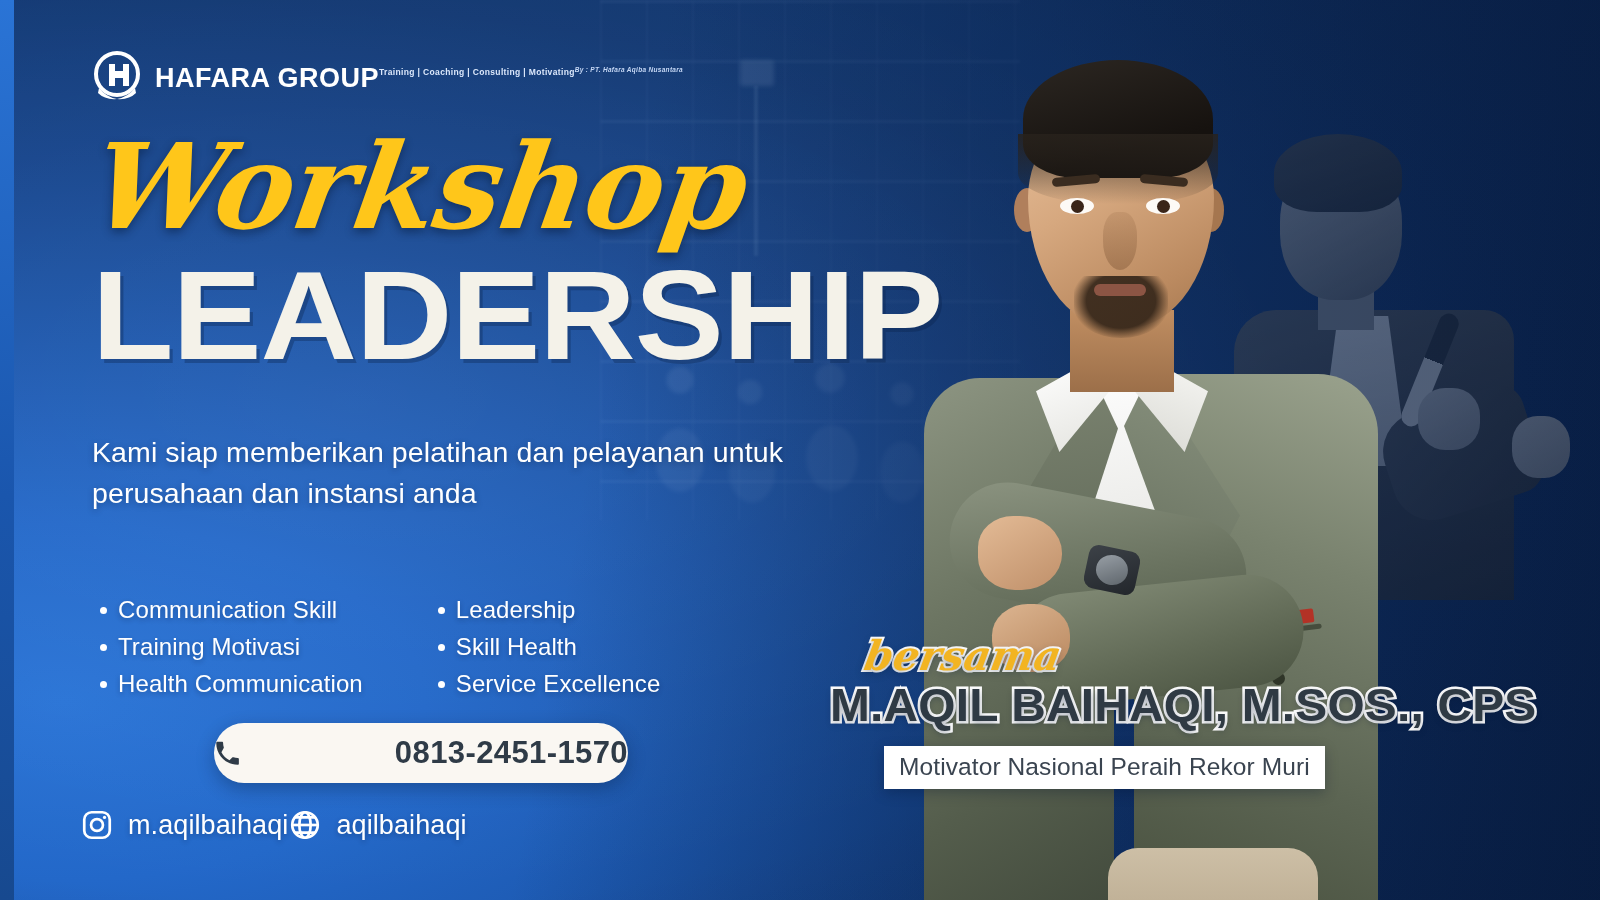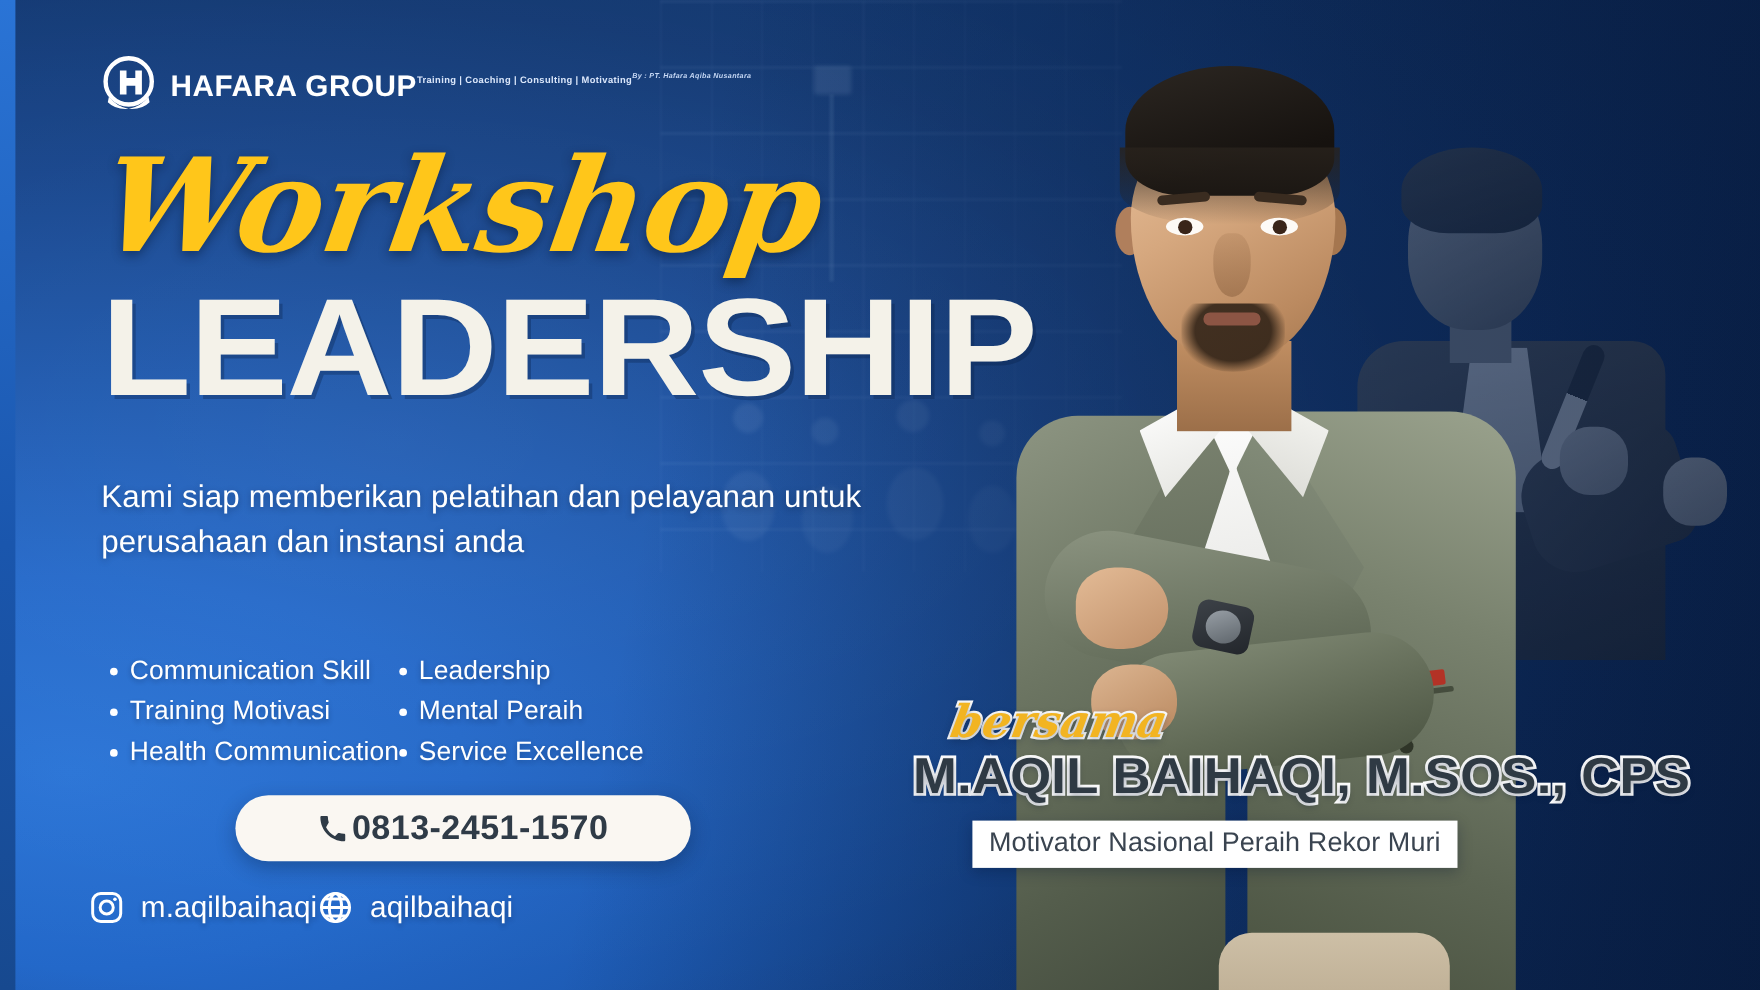--- a/index.html
+++ b/index.html
@@ -97,36 +97,36 @@
     text-shadow:0 2px 6px rgba(5,22,52,.35);
   }
 
   
   .services-title{
     position:absolute; left:345px; top:552px;
     font-size:25px; font-weight:bold; color:#f5c842; letter-spacing:.4px;
     text-shadow:0 2px 5px rgba(5,22,52,.45);
   }
   .services-cols{
-    position:absolute; left:100px; top:596px; display:flex; 
+    position:absolute; left:100px; top:596px; display:flex; gap:75px;
   }
   .svc-col{ display:flex; flex-direction:column; gap:9px; }
   .svc-item{
     display:flex; align-items:center; gap:11px;
     font-size:24px; color:#ffffff; letter-spacing:.1px;
     text-shadow:0 2px 5px rgba(5,22,52,.3);
   }
   .svc-dot{ width:7px; height:7px; border-radius:50%; background:#ffffff; flex:0 0 auto; }
 
   
   .phone-pill{
     position:absolute; left:214px; top:723px;
     width:414px; height:60px; border-radius:34px;
     background:#faf7f2;
-    display:flex; align-items:center; justify-content:center; gap:4px;
+    display:flex; align-items:center; justify-content:space-between; gap:4px;
     box-shadow:0 6px 18px rgba(4,20,48,.3);
   }
   .phone-icon{ width:27px; height:27px; flex:0 0 auto; }
   .phone-number{
     font-size:31px; font-weight:bold; color:#2f3b47; letter-spacing:.4px;
   }
 
   
   .social-row{ position:absolute; left:80px; top:808px; display:flex; align-items:center; }
   .social-item{ display:flex; align-items:center; gap:14px; }
@@ -425,21 +425,21 @@
         <span>Health Communication</span>
       </div>
     </div>
     <div class="svc-col">
       <div class="svc-item">
         <span class="svc-dot"></span>
         <span>Leadership</span>
       </div>
       <div class="svc-item">
         <span class="svc-dot"></span>
-        <span>Mental Peraih</span>
+        <span>Skill Health</span>
       </div>
       <div class="svc-item">
         <span class="svc-dot"></span>
         <span>Service Excellence</span>
       </div>
     </div>
   </div>
 
   <div class="phone-pill">
     <span class="phone-icon">

